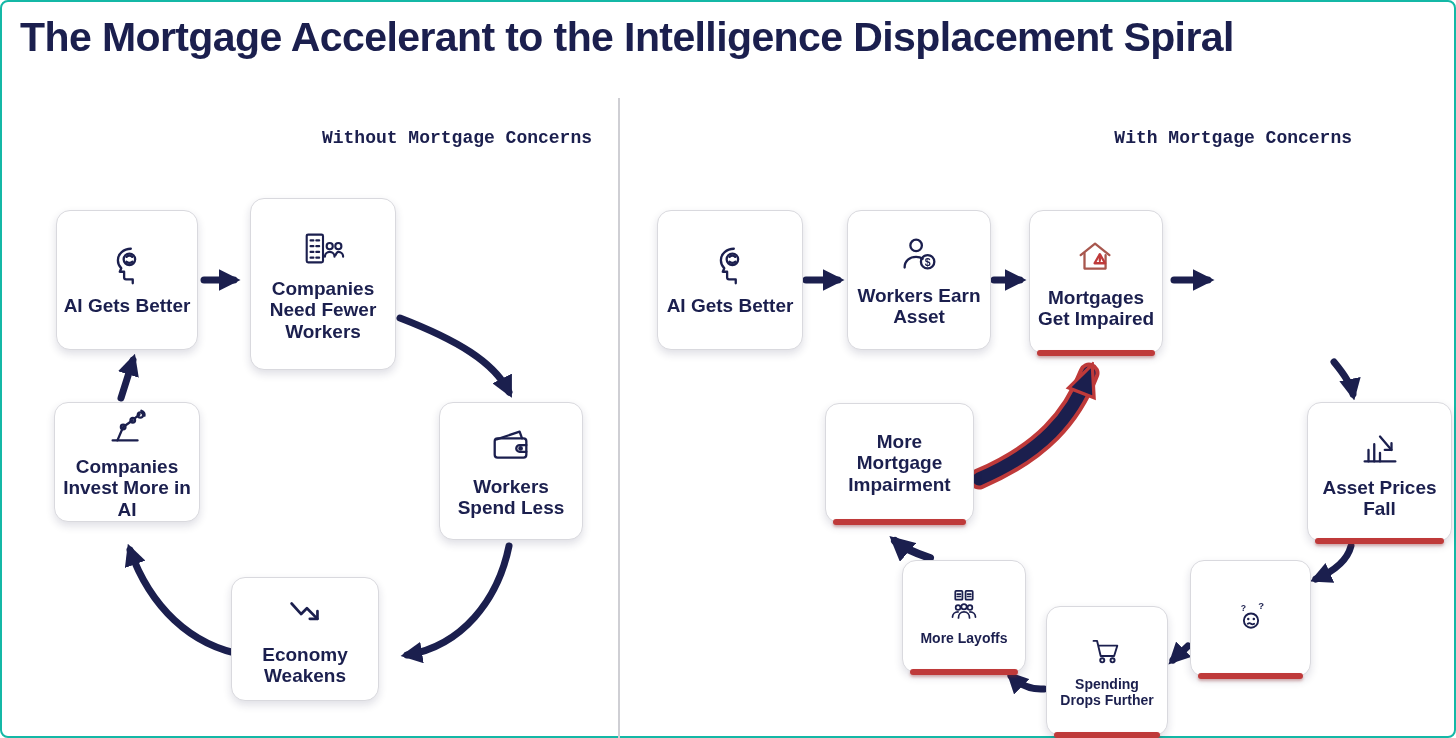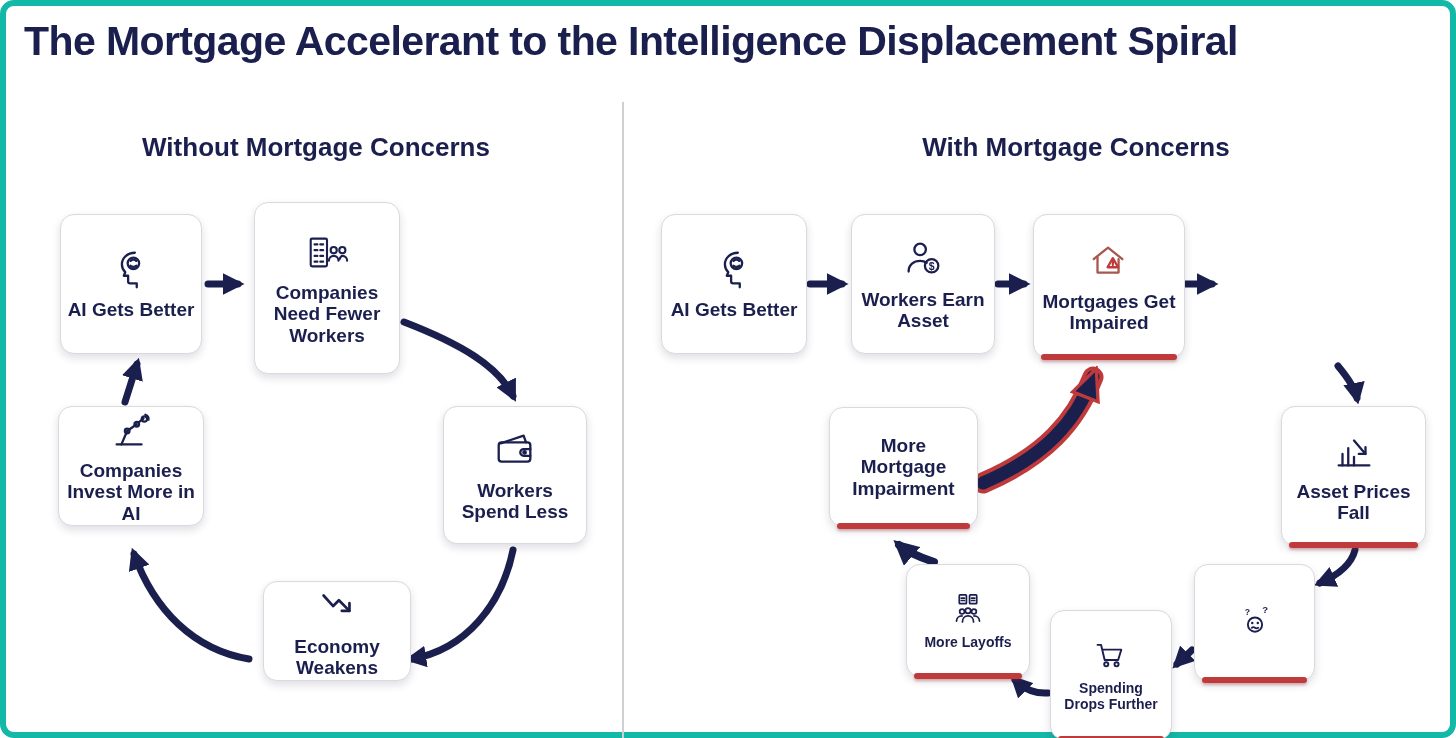--- a/index.html
+++ b/index.html
@@ -6,30 +6,31 @@
   html,body{width:1456px;height:738px}
   body{
     background:#fff;
     font-family:"Liberation Sans", sans-serif;
     color:var(--ink,#1b1f4e);
     overflow:hidden;
   }
   .canvas{
     position:relative;width:1456px;height:738px;
     background:var(--background,#ffffff);
-    border:6px solid #14b8a6;border-radius:14px;
+    border:2px solid #14b8a6;border-radius:8px;
   }
   .title{
     position:absolute;left:18px;top:12px;width:1424px;
     font-size:41px;font-weight:800;letter-spacing:-0.6px;
     color:var(--ink,#1b1f4e);white-space:nowrap;
   }
   .panel-heading{
-    position:absolute;font-size:26px;font-weight:700;text-align:center;
+    position:absolute;font-size:18px;font-weight:700;text-align:right;
     color:var(--ink,#1b1f4e);
+    font-family:Liberation Mono, monospace;
   }
   .panel-heading.left{left:30px;top:126px;width:560px}
   .panel-heading.right{left:790px;top:126px;width:560px}
   .divider{
     position:absolute;left:616px;top:96px;width:2px;height:640px;
     background:var(--divider,#cfcfd4);
   }
   .node{
     position:absolute;display:flex;flex-direction:column;align-items:center;
     justify-content:center;gap:6px;background:#fff;
@@ -123,21 +124,21 @@
       <svg viewBox="0 0 48 48" fill="none" stroke="currentColor" stroke-width="2.4" stroke-linecap="round" stroke-linejoin="round">
         <path d="M9 16 L33 8l2.5 7"></path>
         <rect x="7" y="15" width="33" height="20" rx="3"></rect>
         <path d="M40 22h-7a3.5 3.5 0 0 0 0 7h7"></path>
         <circle cx="34" cy="25.5" r="1.3" fill="currentColor"></circle>
       </svg>
     </span>
     <span class="label">Workers Spend Less</span>
   </div>
 
-  <div class="node" style="left:257px;top:575px;width:148px;height:100px">
+  <div class="node" style="left:229px;top:575px;width:148px;height:124px">
     <span class="icon">
       <svg viewBox="0 0 48 48" fill="none" stroke="currentColor" stroke-width="2.8" stroke-linecap="round" stroke-linejoin="round">
         <path d="M10 12l10 11 6-6 11 11"></path>
         <path d="M29 28h8v-8"></path>
       </svg>
     </span>
     <span class="label">Economy Weakens</span>
   </div>
 
   <div class="node" style="left:52px;top:400px;width:146px;height:120px">
@@ -171,34 +172,34 @@
       <svg viewBox="0 0 48 48" fill="none" stroke="currentColor" stroke-width="2.4" stroke-linecap="round" stroke-linejoin="round">
         <circle cx="21" cy="13" r="6"></circle>
         <path d="M9 36c0-7 5.4-11 12-11 2.6 0 5 .6 6.9 1.8"></path>
         <circle cx="33" cy="30" r="7"></circle>
         <text x="33" y="34" font-size="11" font-weight="bold" text-anchor="middle" fill="currentColor" stroke="none" font-family="Liberation Sans, sans-serif">$</text>
       </svg>
     </span>
     <span class="label">Workers Earn Asset</span>
   </div>
 
-  <div class="node impaired" style="left:1027px;top:208px;width:152px;height:144px">
+  <div class="node impaired" style="left:1027px;top:208px;width:134px;height:144px">
     <span class="icon warm">
       <svg viewBox="0 0 48 48" fill="none" stroke="currentColor" stroke-width="2.4" stroke-linecap="round" stroke-linejoin="round">
         <path d="M8 21 L23 9l15 12"></path>
         <path d="M12 19v16h22V21"></path>
         <path d="M28 20l5.5 9.5h-11z" stroke="#bf3a3a"></path>
         <path d="M28 23.5v3.2M28 28.6v.2" stroke="#bf3a3a"></path>
       </svg>
     </span>
     <span class="label">Mortgages Get Impaired</span>
   </div>
 
 
-  <div class="node impaired" style="left:1275px;top:400px;width:145px;height:140px">
+  <div class="node impaired" style="left:1305px;top:400px;width:145px;height:140px">
     <span class="icon">
       <svg viewBox="0 0 48 48" fill="none" stroke="currentColor" stroke-width="2.4" stroke-linecap="round" stroke-linejoin="round">
         <path d="M8 38h32"></path>
         <path d="M12 38V26M18 38V20M24 38v-9"></path>
         <path d="M24 12l12 14"></path>
         <path d="M29 26h7v-7"></path>
       </svg>
     </span>
     <span class="label">Asset Prices Fall</span>
   </div>

